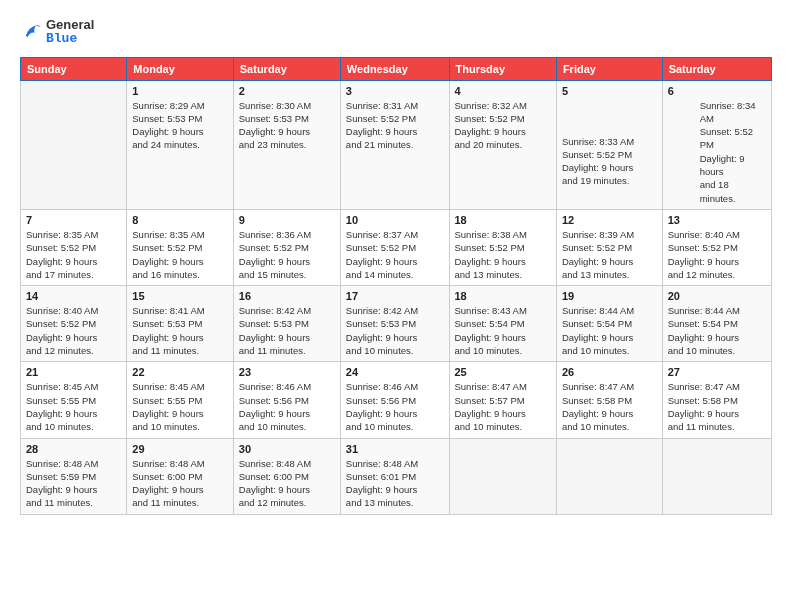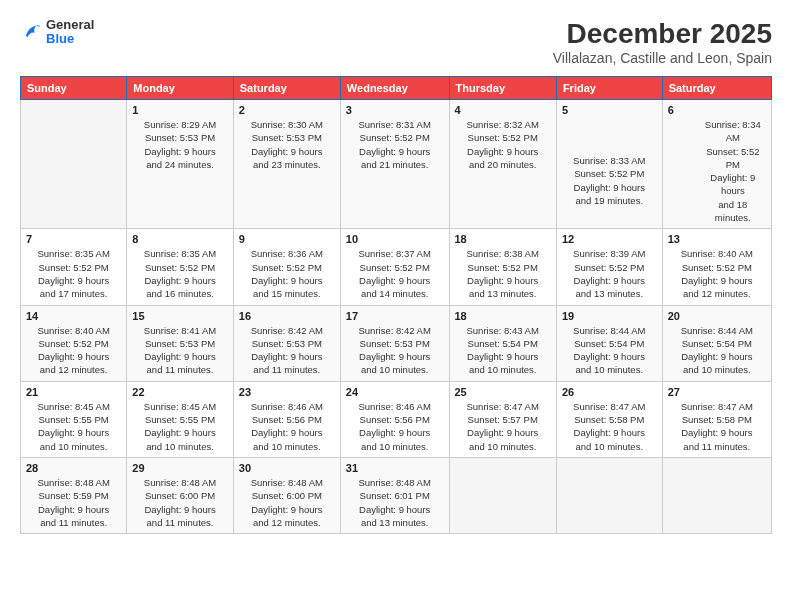--- a/index.html
+++ b/index.html
@@ -27,21 +27,21 @@
       gap: 4px;
     }
     .logo-text {
       display: flex;
       flex-direction: column;
       font-size: 13px;
       font-weight: bold;
       line-height: 1.1;
     }
     .logo-general { color: #333; }
-    .logo-blue { color: #1a73e8; }
+    .logo-blue { color: #1a73e8; font-family: Liberation Mono, monospace; }
     .logo-bird {
       width: 22px;
       height: 22px;
     }
     .title-block {
       text-align: right;
     }
     .main-title {
       font-size: 28px;
       font-weight: bold;
@@ -83,45 +83,40 @@
       font-weight: bold;
       font-size: 11px;
       color: #222;
       display: block;
       margin-bottom: 2px;
     }
     .day-info {
       font-size: 9.5px;
       color: #333;
       line-height: 1.4;
-      text-align: center;
     }
     .empty-cell {
       background: #f5f5f5 !important;
     }
   </style>
 </head>
 <body>
 
 <div class="page">
   <div class="header">
     <div class="logo">
       <svg class="logo-bird" viewBox="0 0 30 30" xmlns="http://www.w3.org/2000/svg">
         <path d="M8 20 Q12 8 22 6 Q18 12 20 16 Q14 14 10 22 Z" fill="#1a73e8"></path>
         <path d="M20 6 Q26 4 28 8 Q24 8 22 6 Z" fill="#4da3f0"></path>
       </svg>
       <div class="logo-text">
         <span class="logo-general">General</span>
         <span class="logo-blue">Blue</span>
       </div>
     </div>
-    <div class="title-block">
-      <div class="main-title">December 2025</div>
-      <div class="subtitle">Villalazan, Castille and Leon, Spain</div>
-    </div>
   </div>
 
   <table class="calendar">
     <thead>
       <tr>
       <th>Sunday</th>
           <th>Monday</th>
           <th>Saturday</th>
           <th>Wednesday</th>
           <th>Thursday</th>

